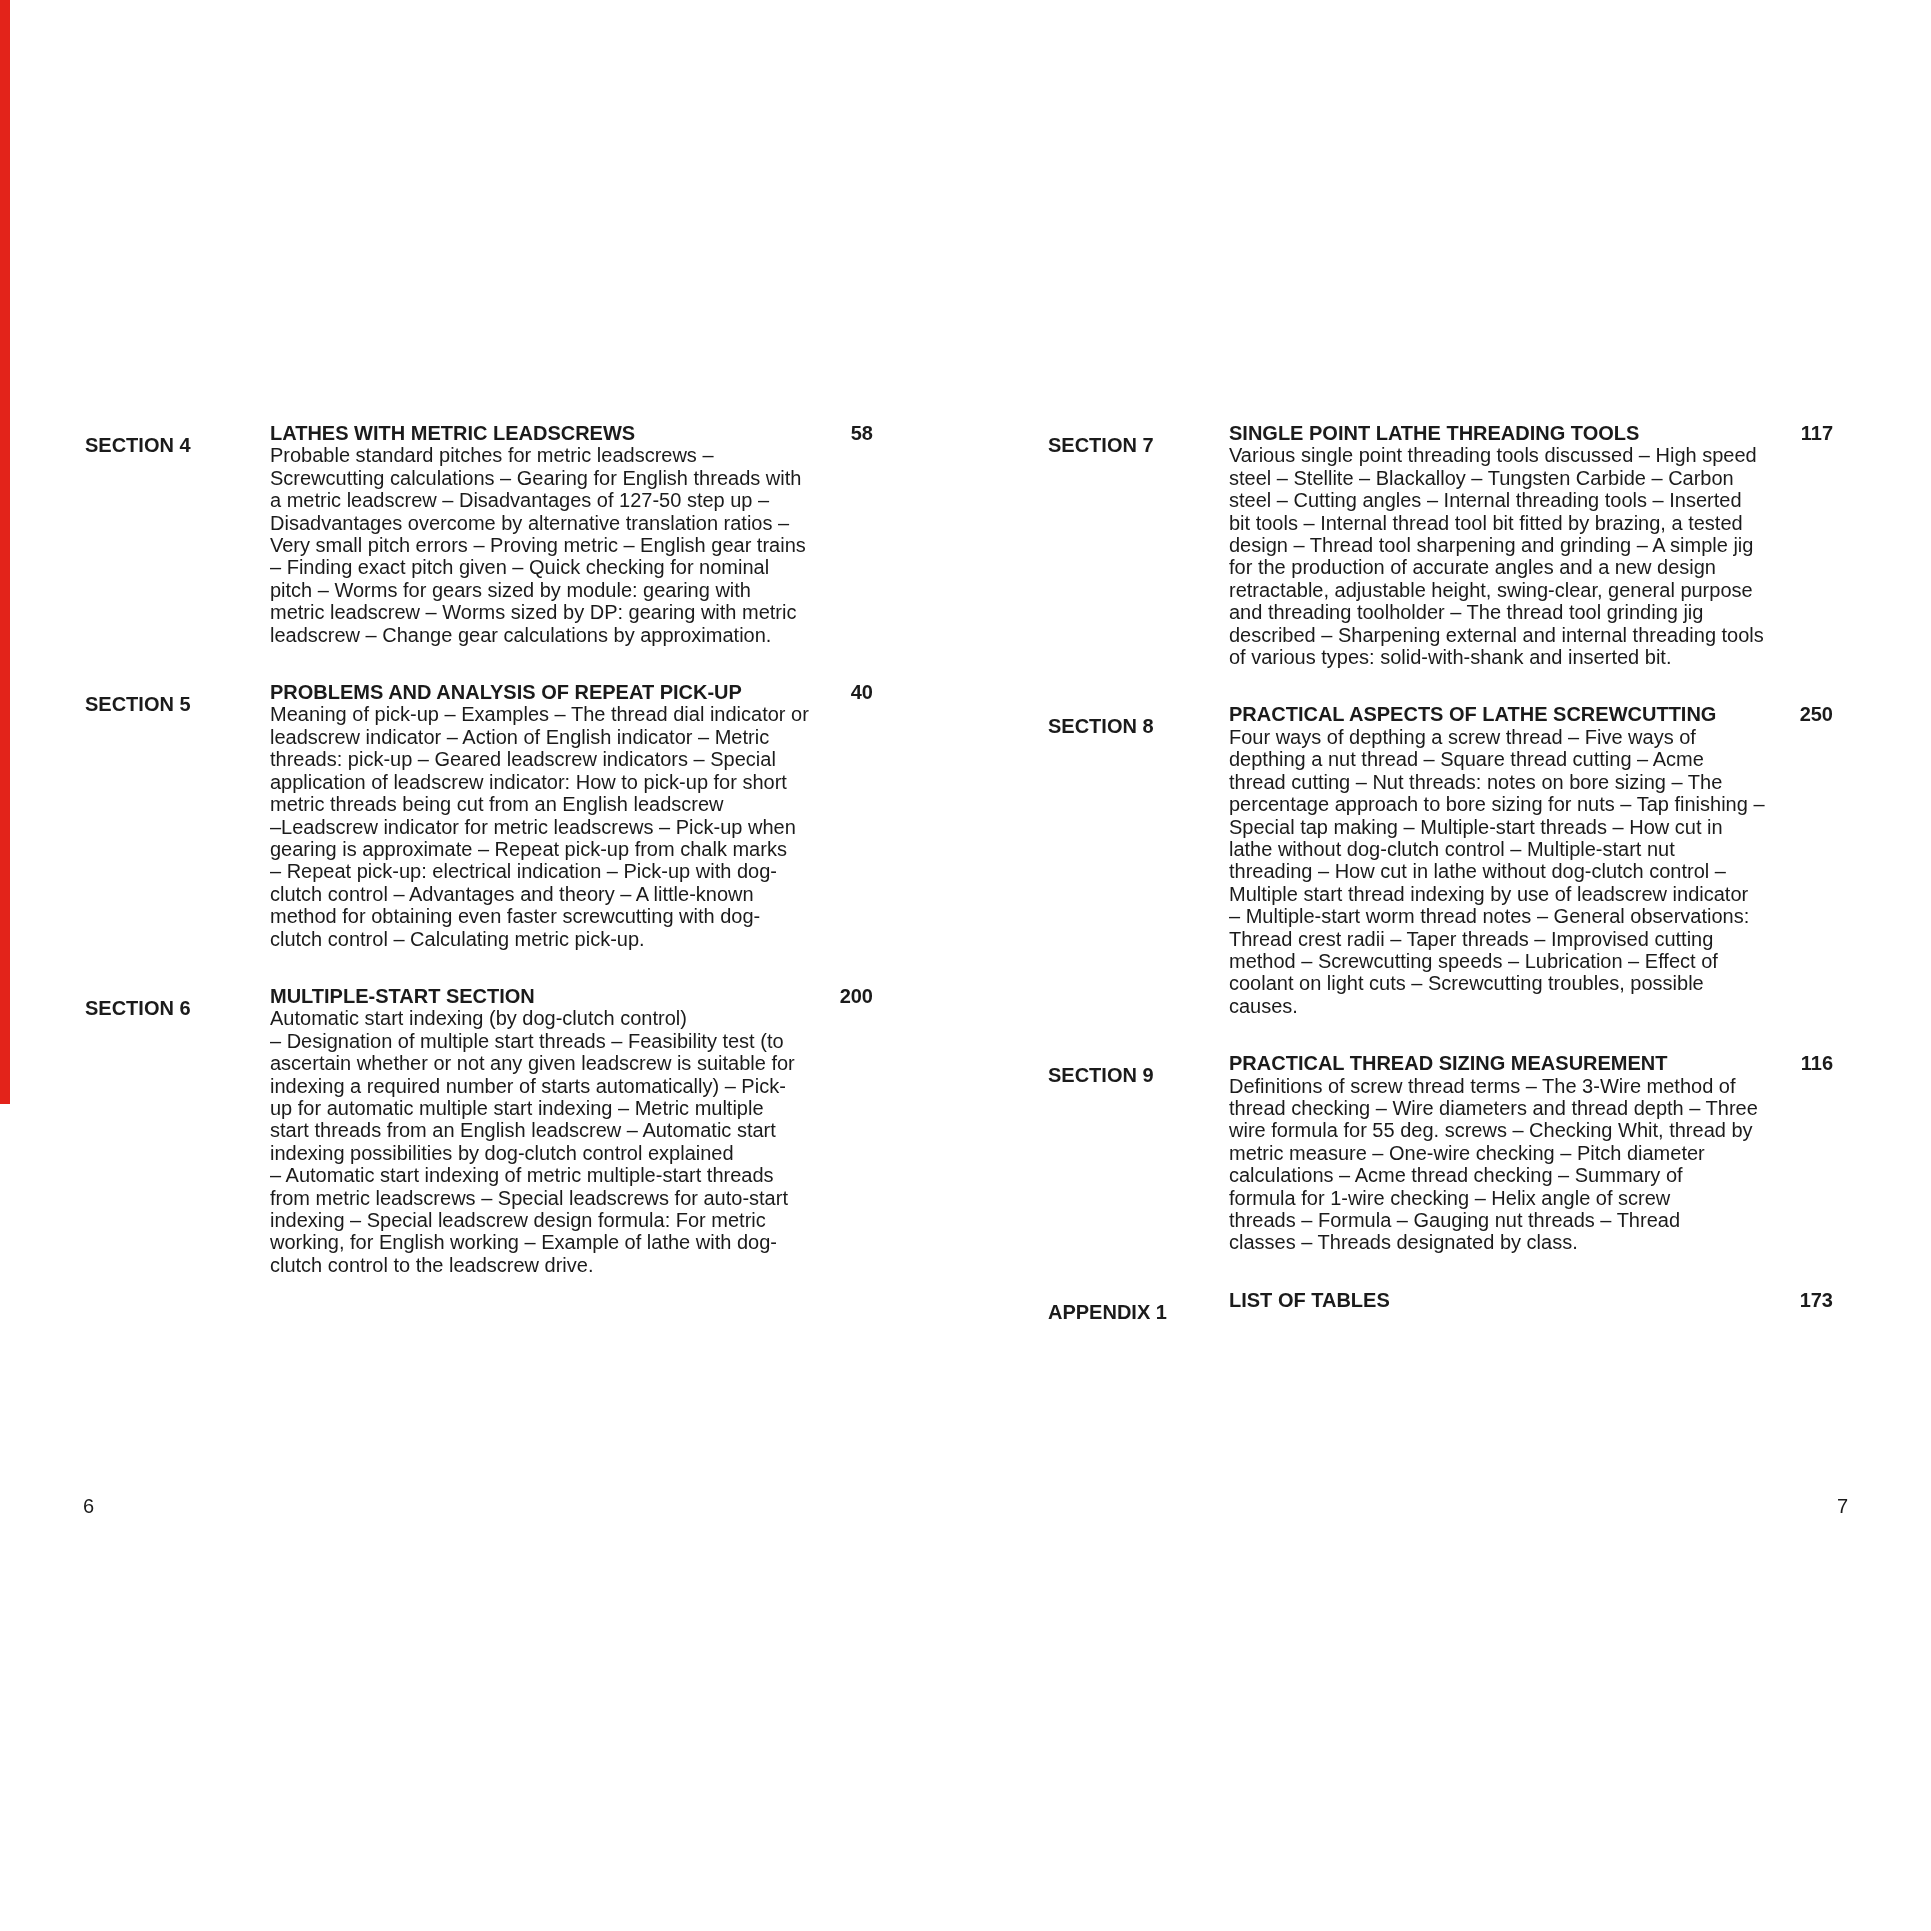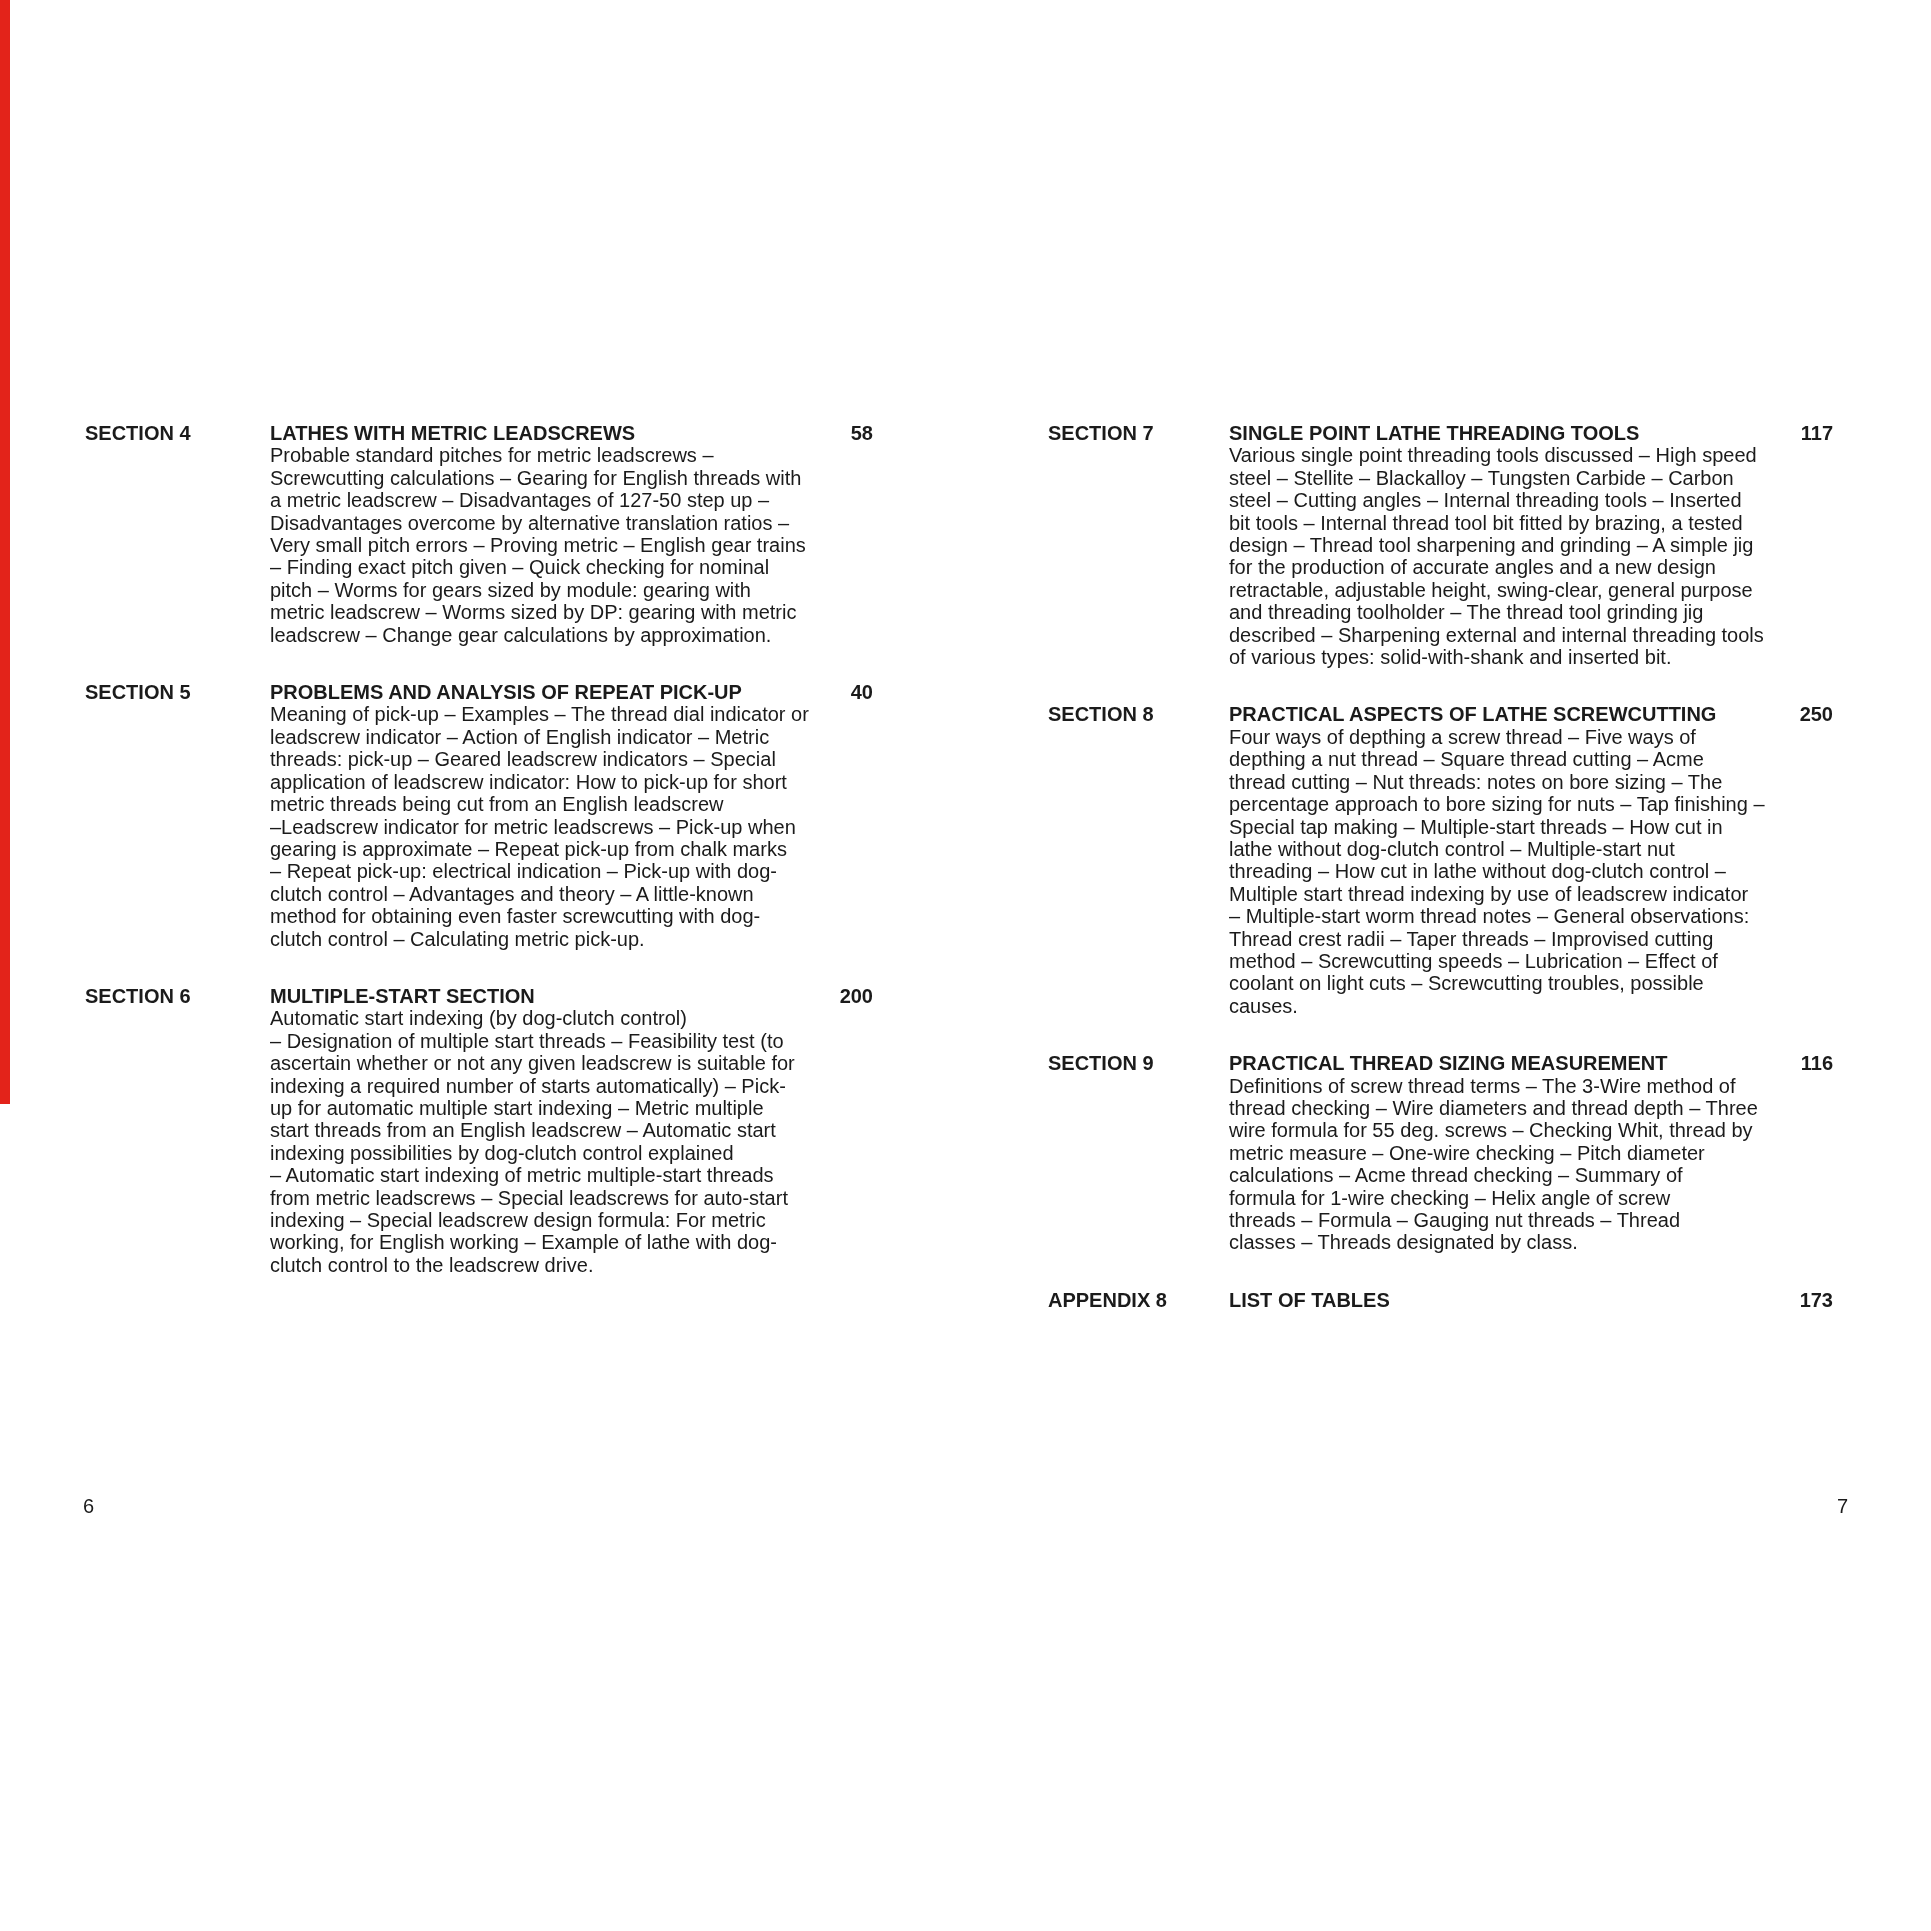--- a/index.html
+++ b/index.html
@@ -32,21 +32,21 @@
   .page.right { left: 1048px; width: 798px; --labelw: 181px; }
 
   .entry {
     position: relative;
     padding-left: var(--labelw);
     margin-bottom: 35px;
   }
   .entry-label {
     position: absolute;
     left: 0;
-    top: 0;
+    top: 12px;
     font-weight: bold;
     white-space: nowrap;
   }
   .entry-page {
     position: absolute;
     right: 13px;
     top: 0;
     font-weight: bold;
   }
   .entry-title {
@@ -177,21 +177,21 @@
 wire formula for 55 deg. screws – Checking Whit, thread by
 metric measure – One-wire checking – Pitch diameter
 calculations – Acme thread checking – Summary of
 formula for 1-wire checking – Helix angle of screw
 threads – Formula – Gauging nut threads – Thread
 classes – Threads designated by class.</div>
     </div>
   </div>
 
   <div class="entry">
-    <div class="entry-label">APPENDIX 8</div>
+    <div class="entry-label">APPENDIX 1</div>
     <div class="entry-page">173</div>
     <div class="entry-body">
       <div class="entry-title">LIST OF TABLES</div>
       <div class="entry-summary"></div>
     </div>
   </div>
 </section>
 
   <div class="folio left">6</div>
   <div class="folio right">7</div>

